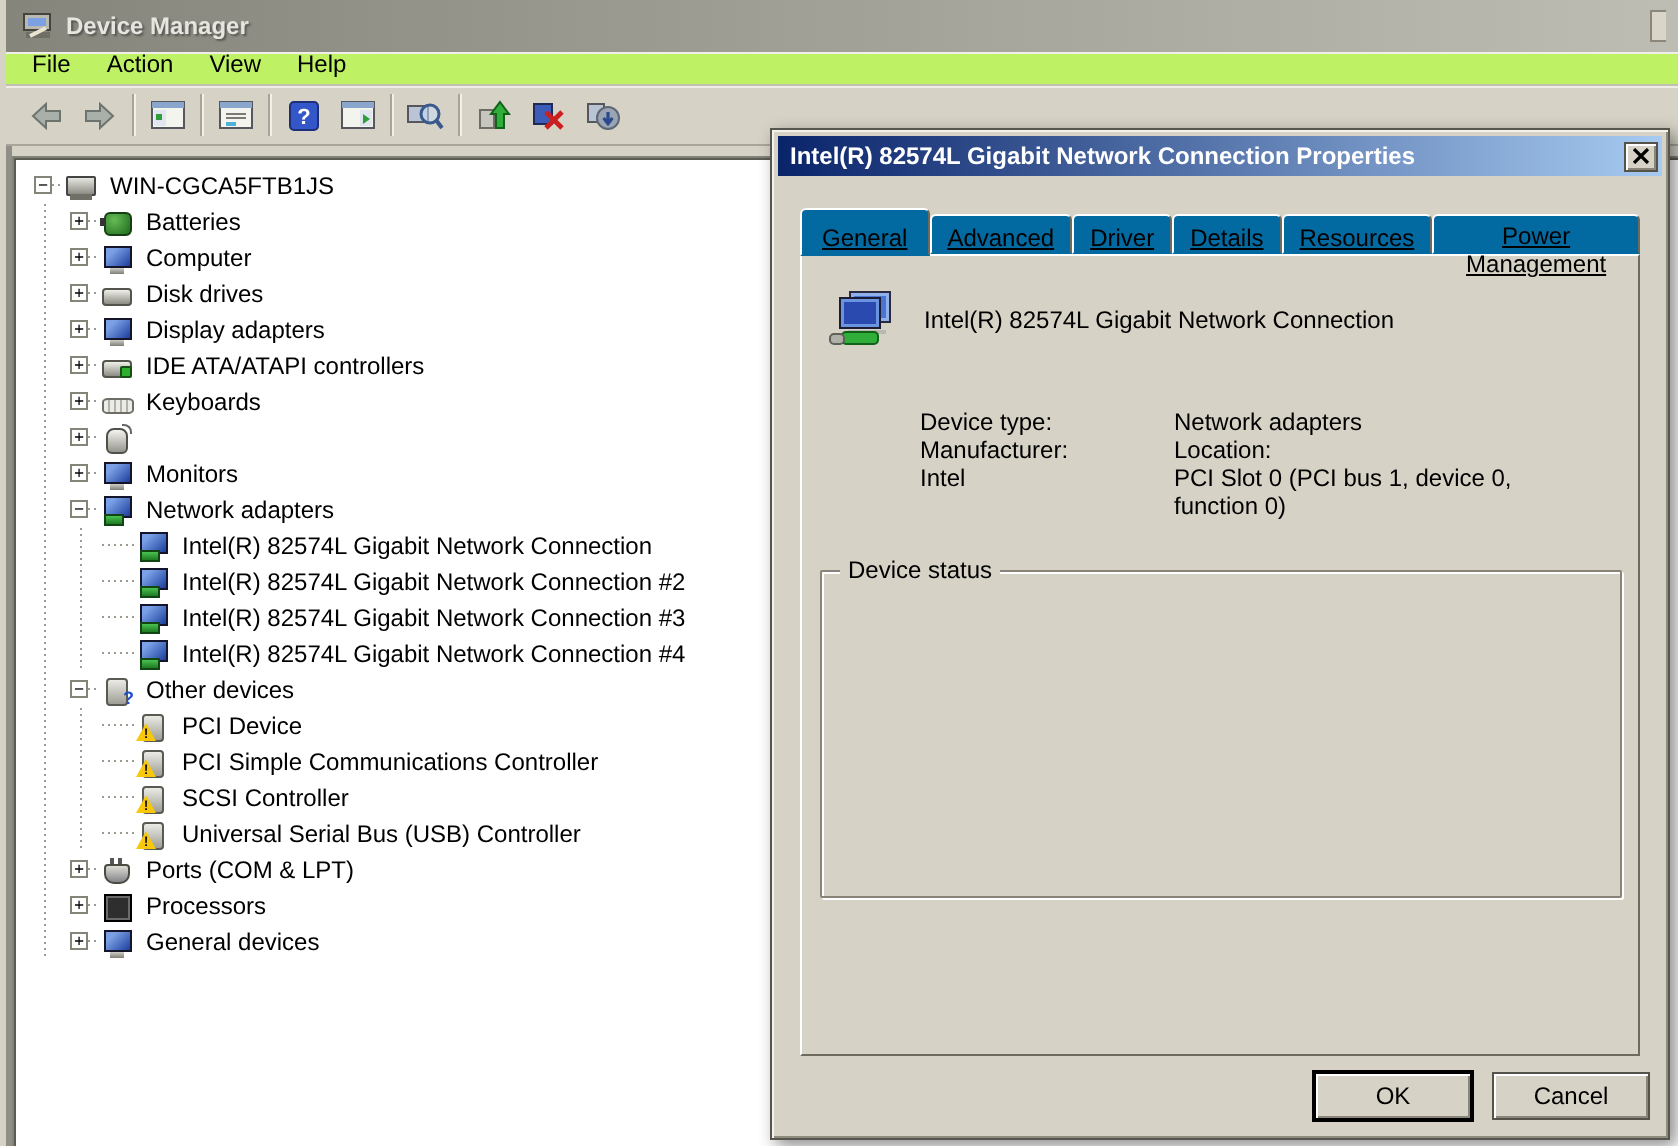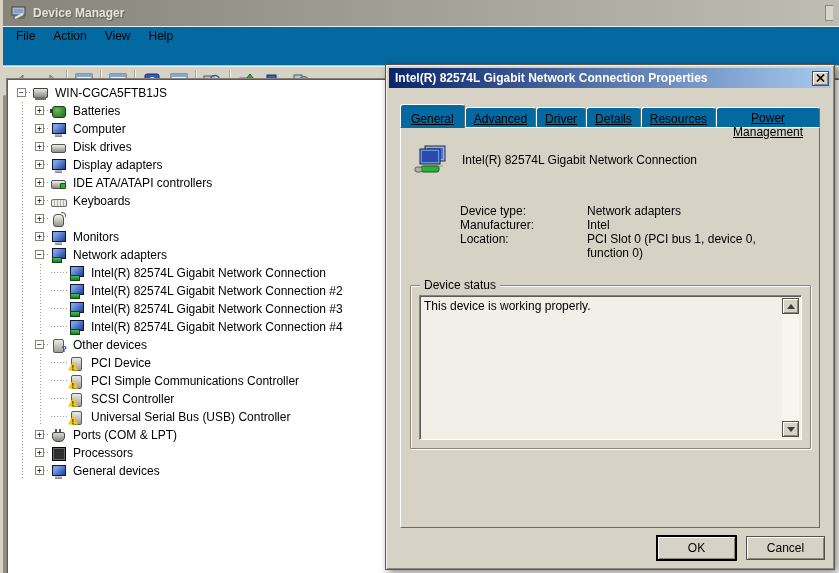--- a/index.html
+++ b/index.html
@@ -9,21 +9,21 @@
 
   
   .main-window { position:absolute; inset:0; background:#d6d2c6;
     border-left:3px solid #d6d2c6; box-shadow: inset 3px 0 0 #8f8f87; }
   .titlebar { height:26px; background:linear-gradient(to right,#85857c,#bdbdb3);
     display:flex; align-items:center; padding:0 6px 0 8px; }
   .titlebar .win-title { color:#e6e6de; font-weight:bold; margin-left:6px;
     text-shadow:1px 1px 1px rgba(40,40,40,.5); }
   .caption-btn-sliver { margin-left:auto; width:8px; height:16px; background:#d9d5c9;
     border:1px solid #8a867a; border-right:none; }
-  .menubar { height:40px; background:#0369a1; display:flex; align-items:flex-start;
+  .menubar { height:17px; background:#bef264; display:flex; align-items:flex-end;
     padding-left:4px; border-bottom:1px solid #c2beb2; box-shadow:inset 0 1px 0 #f0eee6; }
   .menu-item { padding:3px 9px; cursor:default; background:transparent; border:none;
     font:inherit; }
   .toolbar { height:30px; background:#d6d2c6; display:flex; align-items:center;
     padding-left:6px; border-bottom:1px solid #a9a599; box-shadow:inset 0 1px 0 #efede5; }
   .tb-btn { width:27px; height:25px; border:1px solid transparent; background:transparent;
     display:flex; align-items:center; justify-content:center; }
   .tb-sep { width:1px; height:21px; background:#a8a498; box-shadow:1px 0 0 #f2f0e8;
     margin:0 3px; }
 
@@ -483,38 +483,27 @@
         <rect x="8" y="22" width="18" height="6" rx="2" fill="#2fae3a" stroke="#11611a"></rect>
         <rect x="2" y="23" width="7" height="5" rx="2" fill="#b0b0a8" stroke="#60605a"></rect>
       </svg>
       <span class="dev-name">Intel(R) 82574L Gigabit Network Connection</span>
     </div>
 
     <div class="dev-fields" id="fields">
         <span>Device type:</span>
         <span>Network adapters</span>
         <span>Manufacturer:</span>
+        <span>Location:</span>
         <span>Intel</span>
-        <span>Location:</span>
         <span>PCI Slot 0 (PCI bus 1, device 0, function 0)</span>
       </div>
 
     <div class="group-box">
       <span class="group-label">Device status</span>
-      <div class="status-box">
-        <span class="status-text">This device is working properly.</span>
-        <div class="scrollbar">
-          <button class="sb-btn">
-            <span class="arrow-up"></span>
-          </button>
-          <button class="sb-btn">
-            <span class="arrow-down"></span>
-          </button>
-        </div>
-      </div>
     </div>
   </div>
 
   <div class="dlg-buttons">
     <button class="btn default">OK</button>
     <button class="btn">Cancel</button>
   </div>
 </div>
 
 </body></html>

